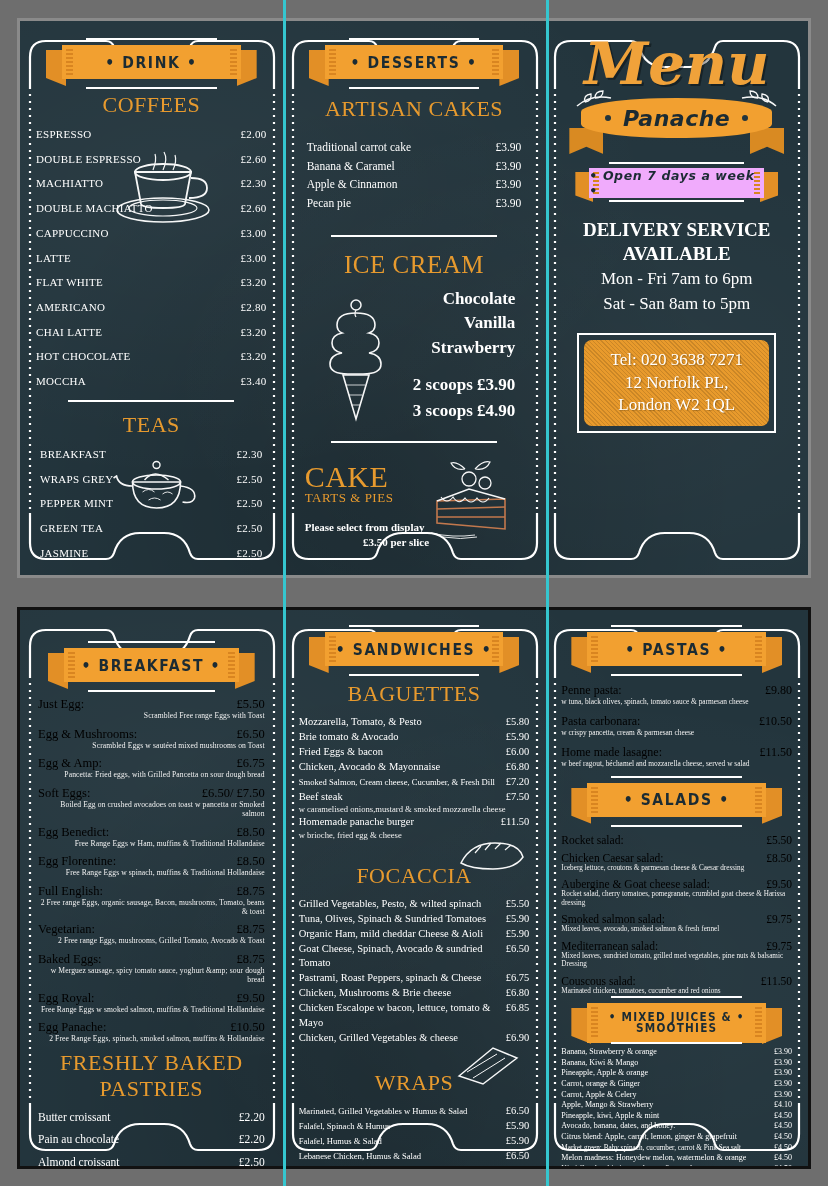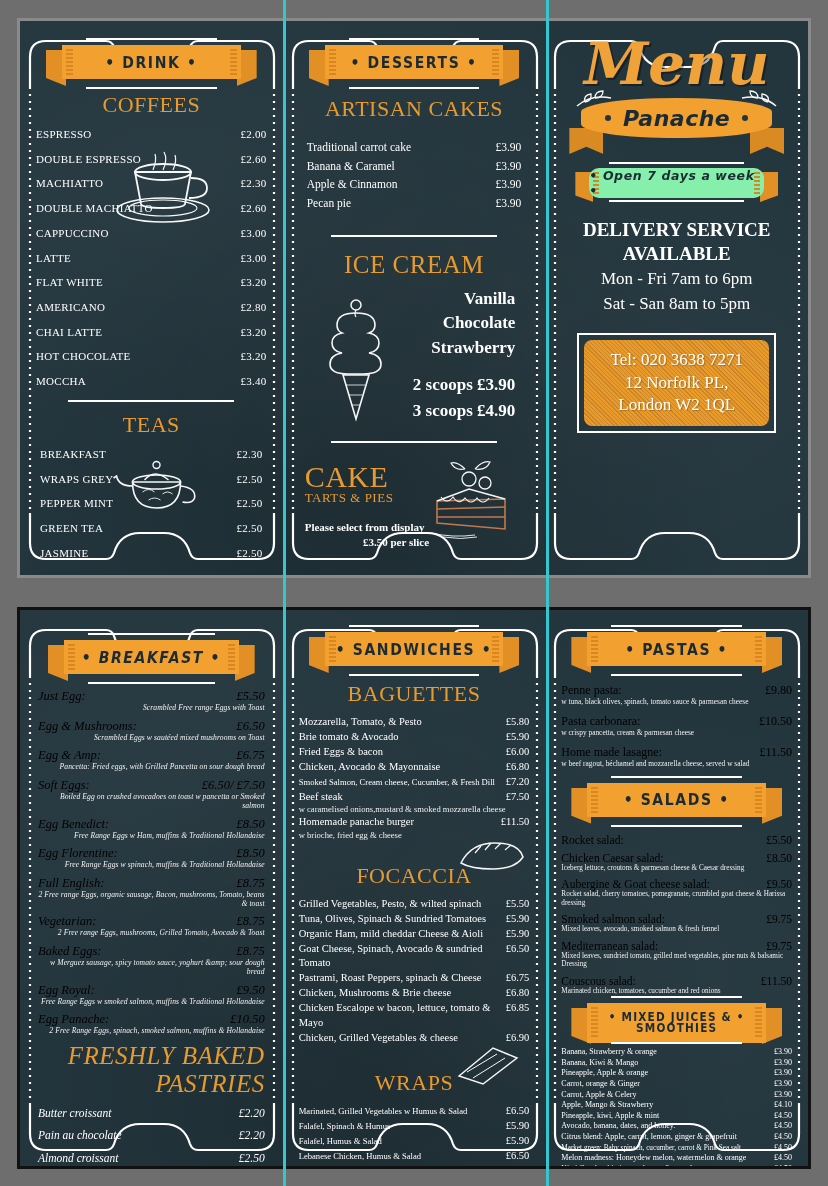--- a/index.html
+++ b/index.html
@@ -58,21 +58,21 @@
   }
   .ribbon .rib-text.two { font-size: 10.5px; letter-spacing: 1.2px; }
   .rib-rule { position: absolute; left: 40px; right: 40px; height: 2px; background: #fff; }
   .rib-rule.top { top: -7px; }
   .rib-rule.bot { bottom: -7px; }
 
   h2.sect {
     color: #e79a2e; text-align: center; font-size: 22px; font-weight: normal;
     letter-spacing: .5px; margin: 10px 0 8px;
   }
-  h2.sect.sm { font-size: 25px; text-align: right; }
+  h2.sect.sm { font-size: 22px; }
   h2.sect.lg { font-size: 25px; }
 
   .rule { height: 2px; background: #fff; margin: 10px auto; width: 72%; }
 
   .items { list-style: none; color: #fff; }
   .row { display: flex; align-items: baseline; justify-content: space-between; }
   .row .nm { padding-right: 8px; }
   .row .pr { white-space: nowrap; }
 
   
@@ -117,22 +117,22 @@
   .logo-banner .lb-text {
     font-family: "DejaVu Sans", sans-serif; font-weight: bold; font-style: italic;
     color: #1b2b33; font-size: 22px; letter-spacing: .5px; margin: 0 12px;
   }
   .logo-banner .lb-tail { position: absolute; top: 34px; width: 34px; height: 26px; background: #d98a22; }
   .logo-banner .lb-tail.l { left: 2px; clip-path: polygon(0 0, 100% 0, 100% 100%, 50% 72%, 0 100%); }
   .logo-banner .lb-tail.r { right: 2px; clip-path: polygon(0 0, 100% 0, 100% 100%, 50% 72%, 0 100%); }
 
   .open-ribbon { position: relative; height: 30px; margin: 22px 14px 0; }
   .open-ribbon .ob {
-    position: absolute; left: 14px; right: 14px; top: 0; height: 30px; background: #86efac;
-    display: flex; align-items: center; justify-content: center; border-radius: 10px;
+    position: absolute; left: 14px; right: 14px; top: 0; height: 30px; background: #f0abfc;
+    display: flex; align-items: center; justify-content: center;
   }
   .open-ribbon .ob::before, .open-ribbon .ob::after {
     content:""; position:absolute; top:4px; bottom:4px; width:6px;
     background-image: repeating-linear-gradient(to bottom, #d98520 0 2px, transparent 2px 4px);
   }
   .open-ribbon .ob::before { left: 4px; }
   .open-ribbon .ob::after { right: 4px; }
   .open-ribbon .ot { position:absolute; top:4px; width:18px; height:30px; background:#e28f26; }
   .open-ribbon .ot.l { left:0; clip-path: polygon(0 0,100% 0,100% 100%,0 78%); }
   .open-ribbon .ot.r { right:0; clip-path: polygon(0 0,100% 0,100% 78%,0 100%); }
@@ -376,22 +376,22 @@
       <div style="position:relative;height:150px;">
         <svg class="art" style="left:14px;top:6px;" width="86" height="130" viewBox="0 0 86 130">
           <circle cx="43" cy="12" r="5" fill="none" stroke="#fff" stroke-width="1.5"></circle>
           <path d="M43,17 q-2,4 0,7" fill="none" stroke="#fff" stroke-width="1.2"></path>
           <path d="M24,32 q0,-12 19,-12 q19,0 19,12 q0,6 -6,8 q10,2 10,10 q0,8 -10,10 q12,2 12,11 q0,10 -18,10 L35,81 q-18,0 -18,-10 q0,-9 12,-11 q-10,-2 -10,-10 q0,-8 10,-10 q-5,-2 -5,-8 Z" fill="none" stroke="#fff" stroke-width="1.6"></path>
           <path d="M30,82 L43,126 L56,82 Z" fill="none" stroke="#fff" stroke-width="1.6"></path>
           <path d="M33,92 L52,92 M36,102 L49,102 M38,112 L47,112" stroke="#fff" stroke-width=".8"></path>
         </svg>
 
         <div class="icecream-flavors">
+          <div>Chocolate</div>
           <div>Vanilla</div>
-          <div>Chocolate</div>
           <div>Strawberry</div>
         </div>
         <div class="scoops">
           <div>2 scoops £3.90</div>
           <div>3 scoops £4.90</div>
         </div>
       </div>
 
       <div class="rule" style="margin-top:4px;"></div>
 
@@ -484,21 +484,21 @@
   <div class="panel">
     <div class="frame" style="left:8px;top:6px;">
       <svg width="248" height="548" viewBox="0 0 248 548">
         <path d="M2,60 L2,30 Q2,14 18,14 L78,14 Q84,14 86,20 Q92,40 112,40 L136,40 Q156,40 162,20 Q164,14 170,14 L230,14 Q246,14 246,30 L246,60" fill="none" stroke="#ffffff" stroke-width="2.2"></path>
         <path d="M2,488 L2,518 Q2,534 18,534 L78,534 Q84,534 86,528 Q92,508 112,508 L136,508 Q156,508 162,528 Q164,534 170,534 L230,534 Q246,534 246,518 L246,488" fill="none" stroke="#ffffff" stroke-width="2.2"></path>
         <path d="M2,60 L2,488" stroke="#ffffff" stroke-width="2.2" fill="none" stroke-dasharray="2 5"></path>
         <path d="M246,60 L246,488" stroke="#ffffff" stroke-width="2.2" fill="none" stroke-dasharray="2 5"></path>
       </svg>
     </div>
 
-    <div class="panel-inner" style="padding:16px 18px;font-style:italic;">
+    <div class="panel-inner" style="padding:24px 18px;">
       <div class="ribbon">
         <div class="rib-rule top"></div>
         <div class="tail l"></div>
         <div class="tail r"></div>
         <div class="rib-body">
           <span class="rib-text">• BREAKFAST •</span>
         </div>
         <div class="rib-rule bot"></div>
       </div>
 

